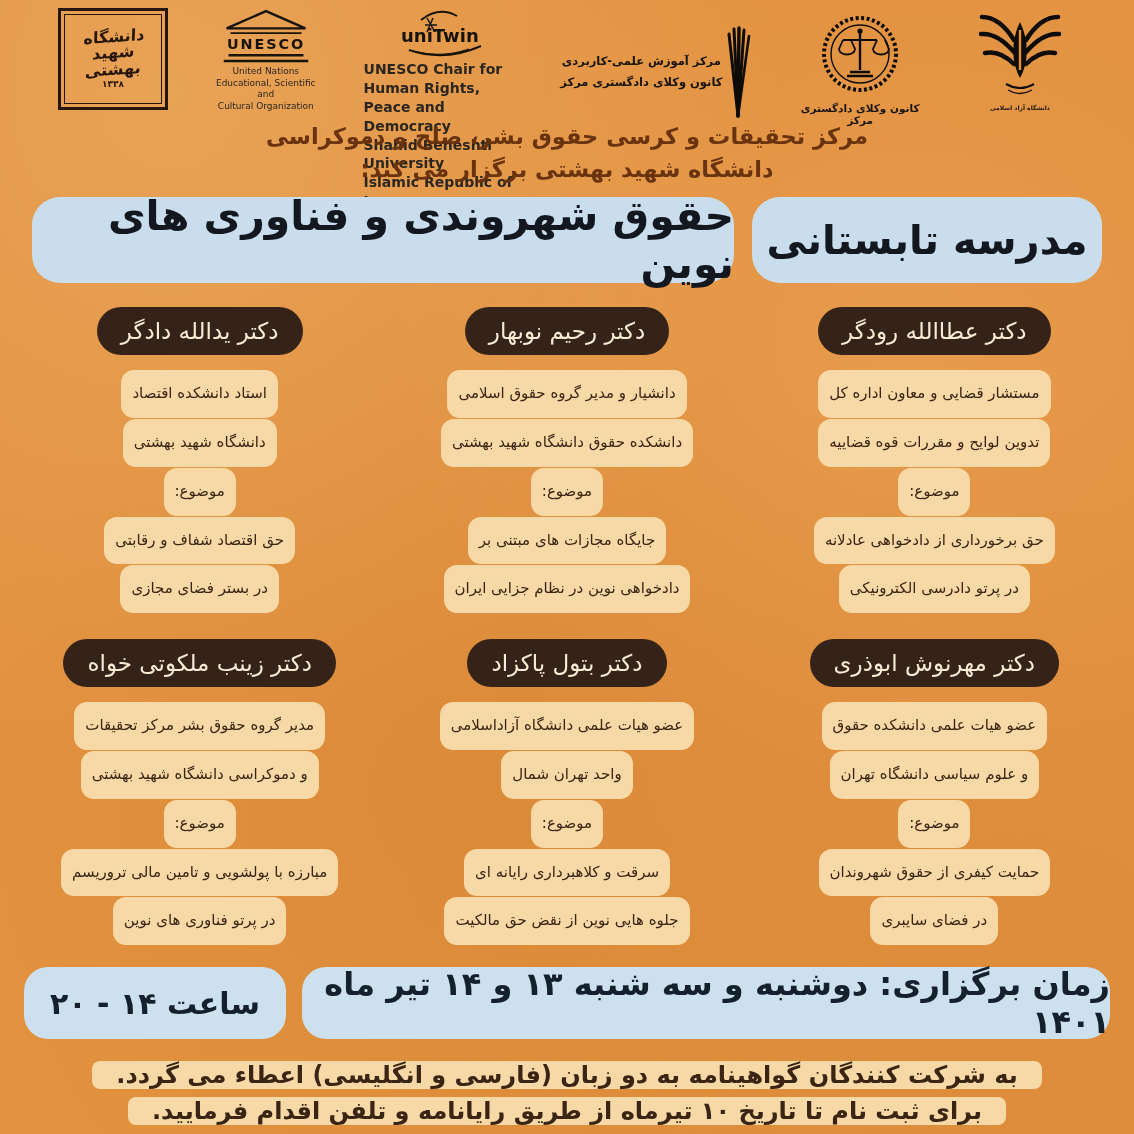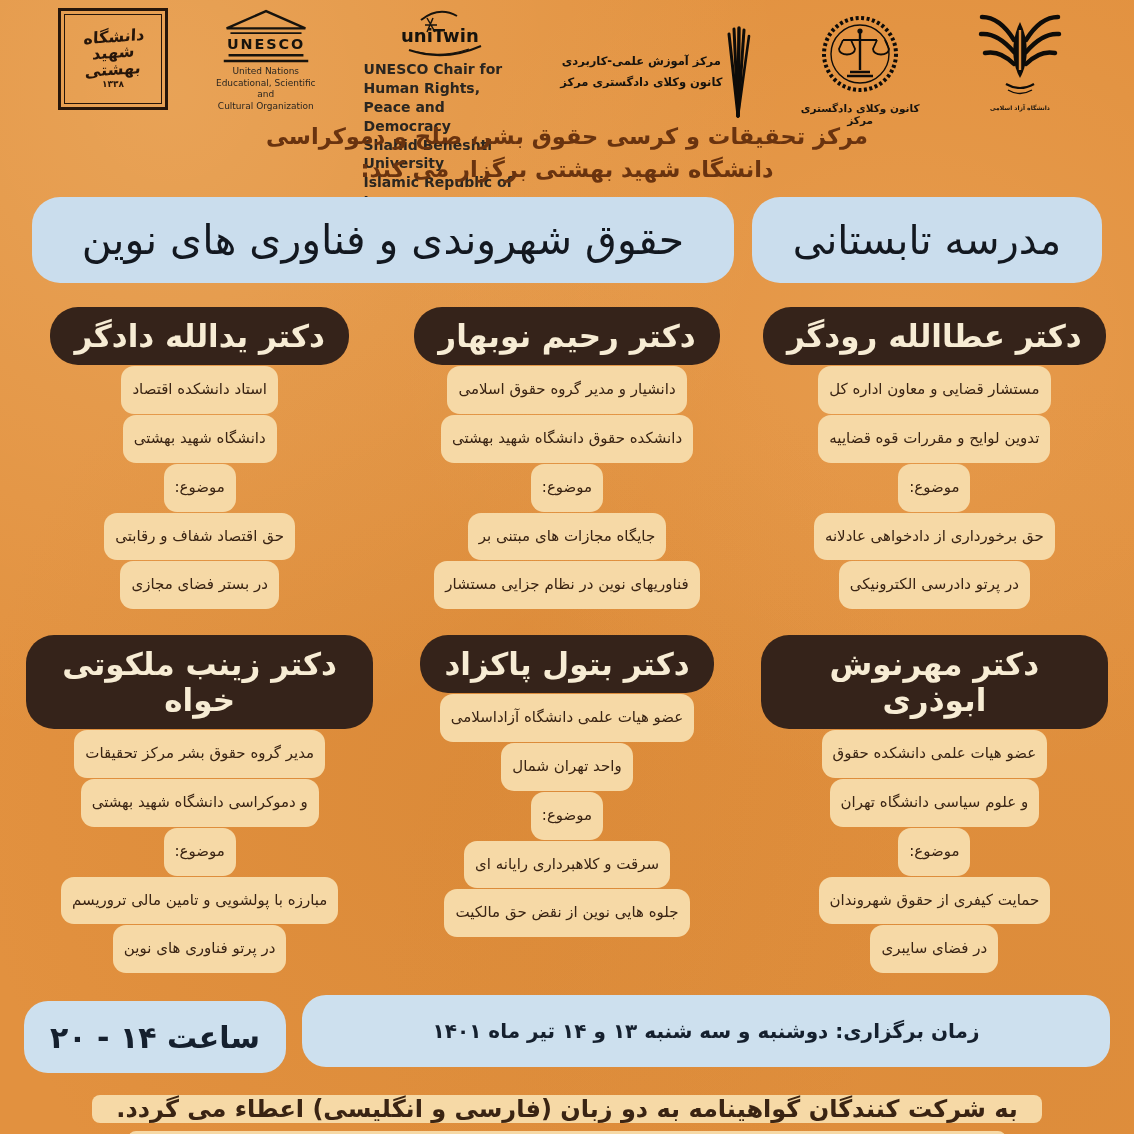--- a/index.html
+++ b/index.html
@@ -37,40 +37,40 @@
   .azad-block{ width:112px; }
   .azad-caption{ font-size:6px; font-weight:bold; color:#17130d; }
   svg{ display:block; margin:0 auto; }
 
   
   .intro{ text-align:center; margin-top:2px; color:#69330f; font-weight:bold; font-size:22.5px; line-height:1.45; }
 
   
   .title-row{ display:flex; gap:18px; padding:0 32px; margin-top:12px; }
   .title-pill{ background:#cadded; border-radius:28px; height:86px; display:flex;
-               align-items:center; justify-content:center; color:#131820; font-weight:normal; }
+               align-items:center; justify-content:center; color:#131820; font-weight:bold; }
   .title-school{ flex:0 0 350px; font-size:40px; }
   .title-subject{ flex:1; font-size:41px; }
 
   
   .speakers{ display:grid; grid-template-columns:repeat(3,1fr); column-gap:20px; row-gap:26px;
              padding:0 26px; margin-top:24px; }
   .speaker-card{ text-align:center; }
-  .speaker-name{ display:inline-block; background:#35231a; color:#f7ecd4; font-weight:bold;
-                 font-size:31px; padding:11px 24px; border-radius:28px; max-width:100%; }
+  .speaker-name{ display:inline-block; background:#35231a; color:#f7ecd4; font-weight:normal;
+                 font-size:23px; padding:11px 24px; border-radius:28px; margin-bottom:14px; max-width:100%; }
   .line-wrap{ text-align:center; line-height:1; }
   .line{ display:inline-block; background:#f6d9a6; color:#3a2413; font-weight:normal;
          font-size:15px; line-height:1.32; padding:14px 11px; border-radius:13px; margin-top:1px; }
 
   
   .schedule-row{ display:flex; gap:16px; padding:0 24px; margin-top:22px; }
   .blue-pill{ background:#cde0ee; color:#15202e; font-weight:bold; border-radius:24px;
               display:flex; align-items:center; justify-content:center; }
-  .date-pill{ flex:1; height:72px; font-size:20px; }
-  .time-pill{ flex:0 0 262px; height:72px; font-size:30px;margin-top:6px; }
+  .date-pill{ flex:1; height:72px; font-size:32px; }
+  .time-pill{ flex:0 0 262px; height:72px; font-size:30px; }
 
   
   .notes{ text-align:center; margin-top:14px; }
   .note-strip{ display:inline-block; background:#f6d9a6; color:#3a2413; font-weight:bold;
                font-size:24px; padding:0 24px; border-radius:8px; margin-top:8px; }
 </style>
 </head>
 <body>
 
 <div class="poster">
@@ -182,21 +182,21 @@
     </div>
 
     <div class="speaker-card">
       <div class="speaker-name">دکتر رحیم نوبهار</div>
       <div>
 
       <div class="line-wrap"><span class="line">دانشیار و مدیر گروه حقوق اسلامی</span></div>
           <div class="line-wrap"><span class="line">دانشکده حقوق دانشگاه شهید بهشتی</span></div>
           <div class="line-wrap"><span class="line">موضوع:</span></div>
           <div class="line-wrap"><span class="line">جایگاه مجازات های مبتنی بر</span></div>
-          <div class="line-wrap"><span class="line">فناوریهای نوین در نظام جزایی مستشار</span></div>
+          <div class="line-wrap"><span class="line">دادخواهی نوین در نظام جزایی ایران</span></div>
         </div>
     </div>
 
     <div class="speaker-card">
       <div class="speaker-name">دکتر یدالله دادگر</div>
       <div>
 
       <div class="line-wrap"><span class="line">استاد دانشکده اقتصاد</span></div>
           <div class="line-wrap"><span class="line">دانشگاه شهید بهشتی</span></div>
           <div class="line-wrap"><span class="line">موضوع:</span></div>

